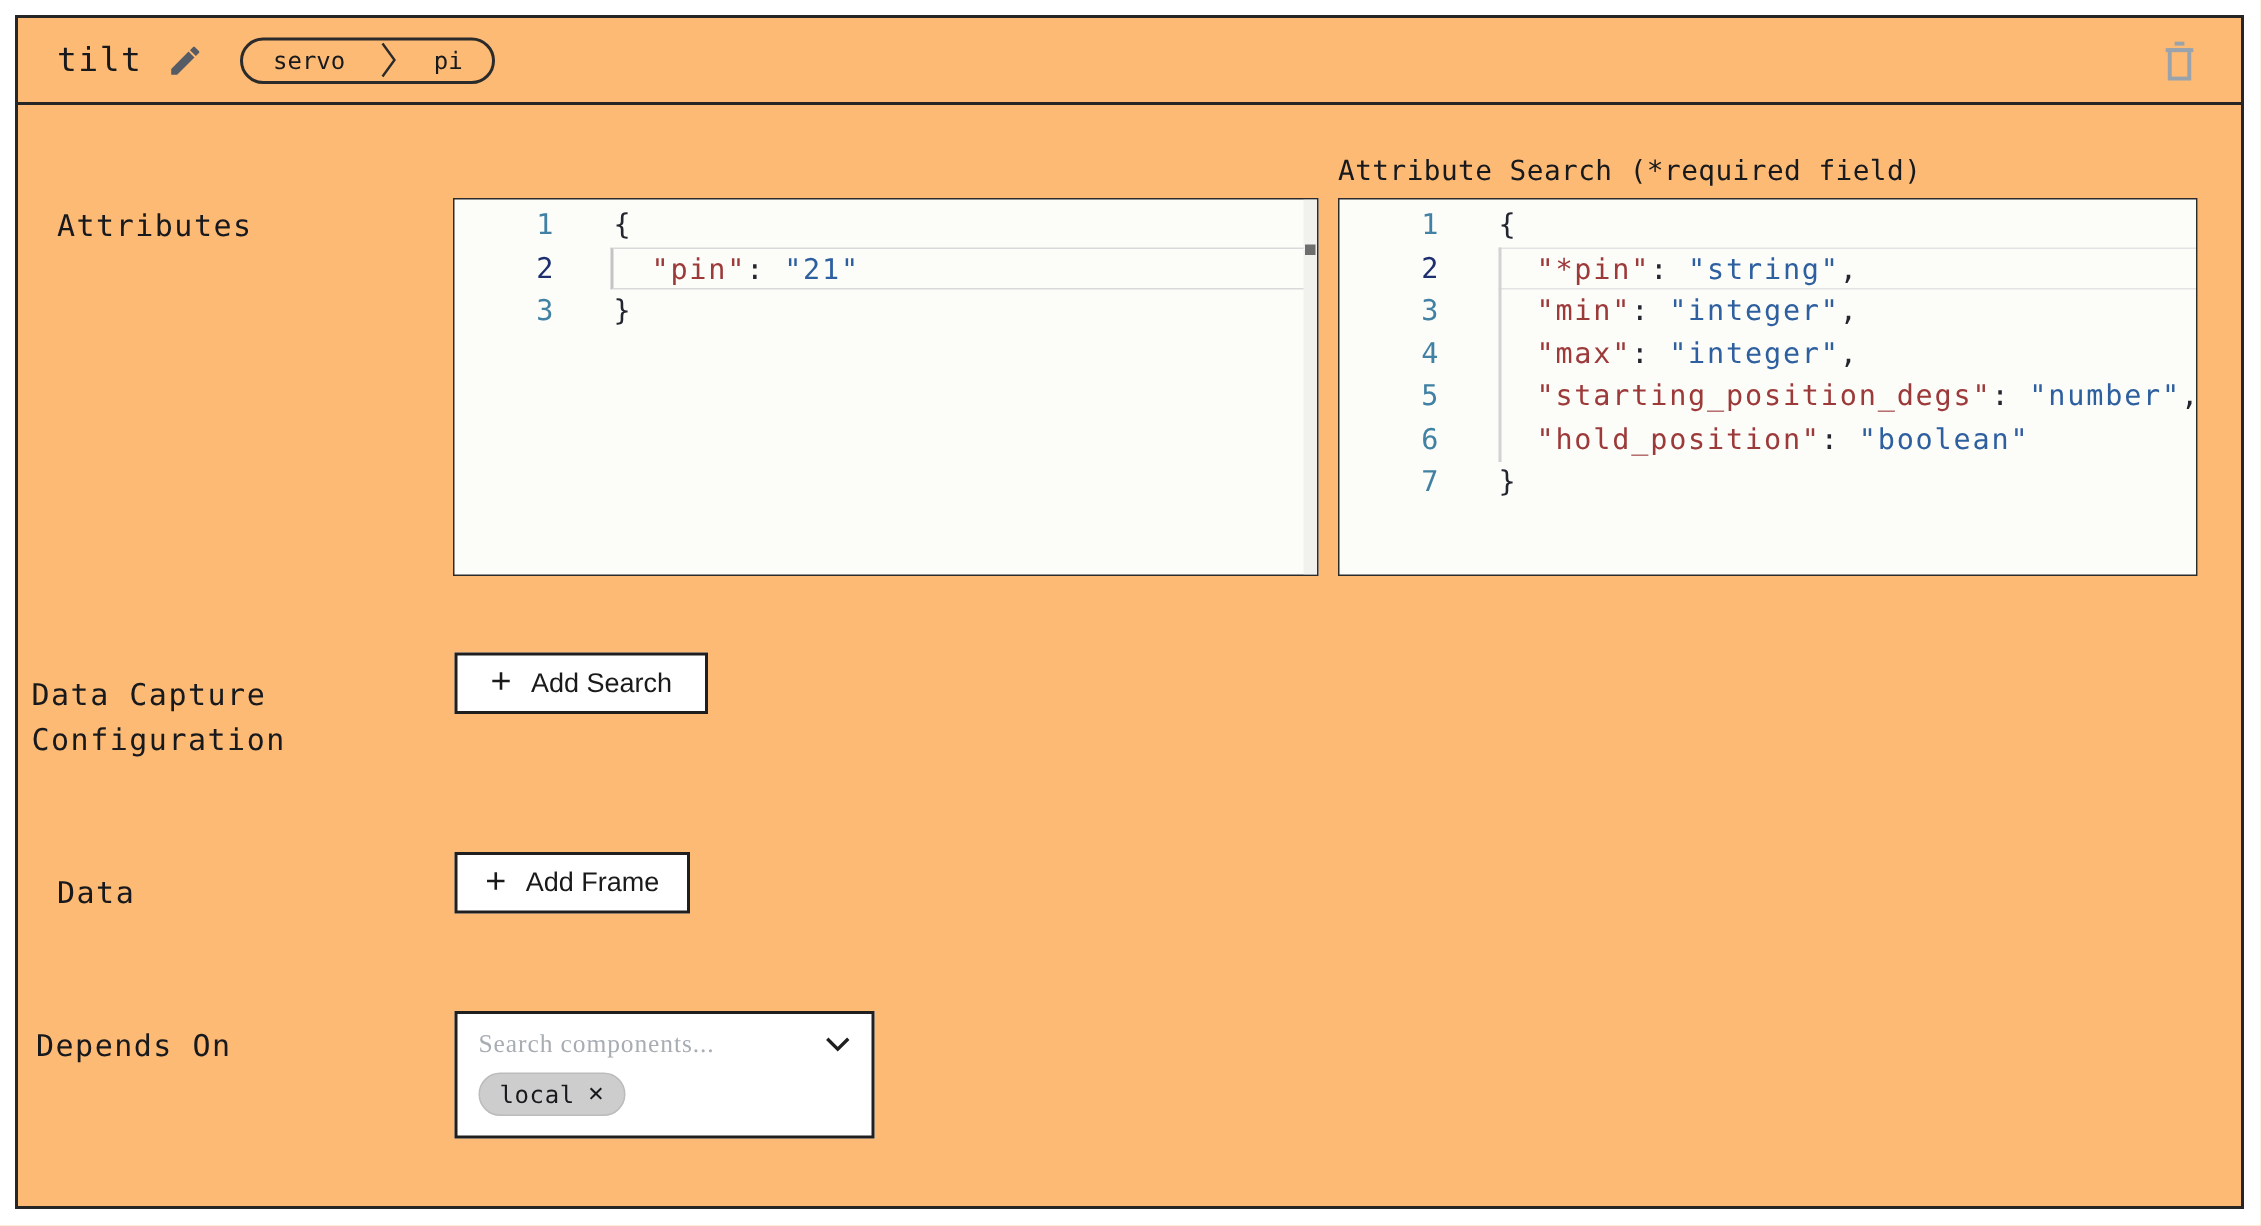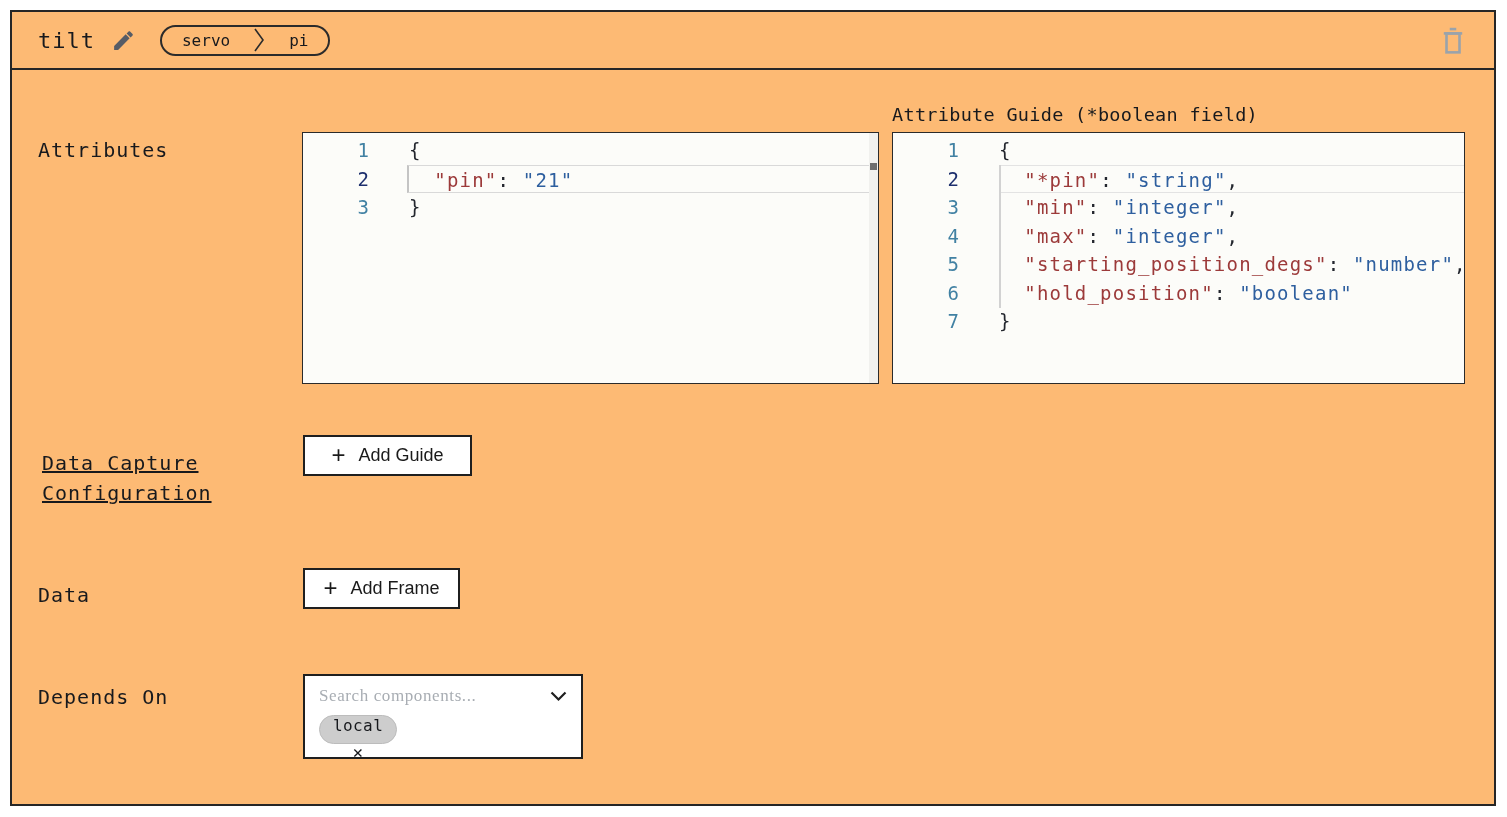--- a/index.html
+++ b/index.html
@@ -32,21 +32,21 @@
   .indent-guide { position:absolute; left:106px; top:32px; height:143px; width:1.5px; background:#d2d2d2; }
   .guide-label { position:absolute; left:880px; top:92px; font-size:18.5px; letter-spacing:0.3px; }
   
   .btn { position:absolute; height:41px; border:2px solid #1f1f1f; background:#fff; display:flex; align-items:center; justify-content:center; gap:13px; font-size:18px; cursor:pointer; color:#1a1a1a; }
   .btn .plus { font-size:24px; font-weight:400; line-height:1; margin-top:-2px; }
   
   .combo { position:absolute; left:291px; top:662px; width:280px; height:85px; border:2px solid #1f1f1f; background:#fff; padding:10px 14px; }
   .combo-top { display:flex; align-items:center; justify-content:space-between; }
   .combo-input { border:none; outline:none; width:225px; font-family:Liberation Serif, serif; font-size:17px; letter-spacing:0.6px; color:#1a1a1a; background:transparent; }
   .combo-input::placeholder { color:#a8adb3; }
-  .chip { margin-top:9px; display:inline-flex; align-items:center; gap:9px; height:29px; padding:0 13px; background:#cdcdcd; border:1px solid #bcbcbc; border-radius:15px; font-size:16px; letter-spacing:0.4px; color:#17191d;flex-direction:column; }
+  .chip { margin-top:9px; display:inline-flex; align-items:center; gap:9px; height:29px; padding:0 13px; background:#cdcdcd; border:1px solid #bcbcbc; border-radius:15px; font-size:16px; letter-spacing:0.4px; color:#17191d; }
   .chip .x { font-size:17px; cursor:pointer; line-height:1; }
 </style>
 </head>
 <body>
 
 <div class="card">
 
   <div class="header">
     <span class="title">tilt</span>
     <span class="edit-ic">
@@ -75,46 +75,46 @@
   <div class="flabel" style="left:26px; top:123px;text-align:right;">Attributes</div>
 
   <div class="editor editor-attrs">
     <div class="scrollstrip"></div>
     <div class="ovmarker"></div>
   <div class="crow"><div class="gut">1</div><div class="code"><span class="tok-punc">{</span></div></div>
       <div class="crow active"><div class="gut">2</div><div class="code"><span class="tok-plain">  </span><span class="tok-key">"pin"</span><span class="tok-punc">: </span><span class="tok-val">"21"</span></div></div>
       <div class="crow"><div class="gut">3</div><div class="code"><span class="tok-punc">}</span></div></div>
     </div>
 
-  <div class="guide-label">Attribute Guide (*boolean field)</div>
+  <div class="guide-label">Attribute Search (*required field)</div>
 
   <div class="editor editor-guide">
     <div class="indent-guide"></div>
   <div class="crow"><div class="gut">1</div><div class="code"><span class="tok-punc">{</span></div></div>
       <div class="crow active"><div class="gut">2</div><div class="code"><span class="tok-plain">  </span><span class="tok-key">"*pin"</span><span class="tok-punc">: </span><span class="tok-val">"string"</span><span class="tok-punc">,</span></div></div>
       <div class="crow"><div class="gut">3</div><div class="code"><span class="tok-plain">  </span><span class="tok-key">"min"</span><span class="tok-punc">: </span><span class="tok-val">"integer"</span><span class="tok-punc">,</span></div></div>
       <div class="crow"><div class="gut">4</div><div class="code"><span class="tok-plain">  </span><span class="tok-key">"max"</span><span class="tok-punc">: </span><span class="tok-val">"integer"</span><span class="tok-punc">,</span></div></div>
       <div class="crow"><div class="gut">5</div><div class="code"><span class="tok-plain">  </span><span class="tok-key">"starting_position_degs"</span><span class="tok-punc">: </span><span class="tok-val">"number"</span><span class="tok-punc">,</span></div></div>
       <div class="crow"><div class="gut">6</div><div class="code"><span class="tok-plain">  </span><span class="tok-key">"hold_position"</span><span class="tok-punc">: </span><span class="tok-val">"boolean"</span></div></div>
       <div class="crow"><div class="gut">7</div><div class="code"><span class="tok-punc">}</span></div></div>
     </div>
 
-  <div class="flabel" style="left:30px; top:436px; width:205px;text-decoration:underline;">Data Capture Configuration</div>
+  <div class="flabel" style="left:9px; top:436px; width:205px;">Data Capture Configuration</div>
   <button class="btn" style="left:291px; top:423px; width:169px;">
     <span class="plus">+</span>
-    <span>Add Guide</span>
+    <span>Add Search</span>
   </button>
 
   <div class="flabel" style="left:26px; top:568px;">Data</div>
   <button class="btn" style="left:291px; top:556px; width:157px;">
     <span class="plus">+</span>
     <span>Add Frame</span>
   </button>
 
-  <div class="flabel" style="left:26px; top:670px;">Depends On</div>
+  <div class="flabel" style="left:12px; top:670px;">Depends On</div>
   <div class="combo">
     <div class="combo-top">
       <input class="combo-input" placeholder="Search components..." style="">
       <span style="display:flex;">
         <svg width="17" height="11" viewBox="0 0 17 11" fill="none" stroke="#1f1f1f" stroke-width="2.2">
             <polyline points="1.5,1.5 8.5,8.5 15.5,1.5"></polyline>
           </svg>
       </span>
     </div>
     <span class="chip">

